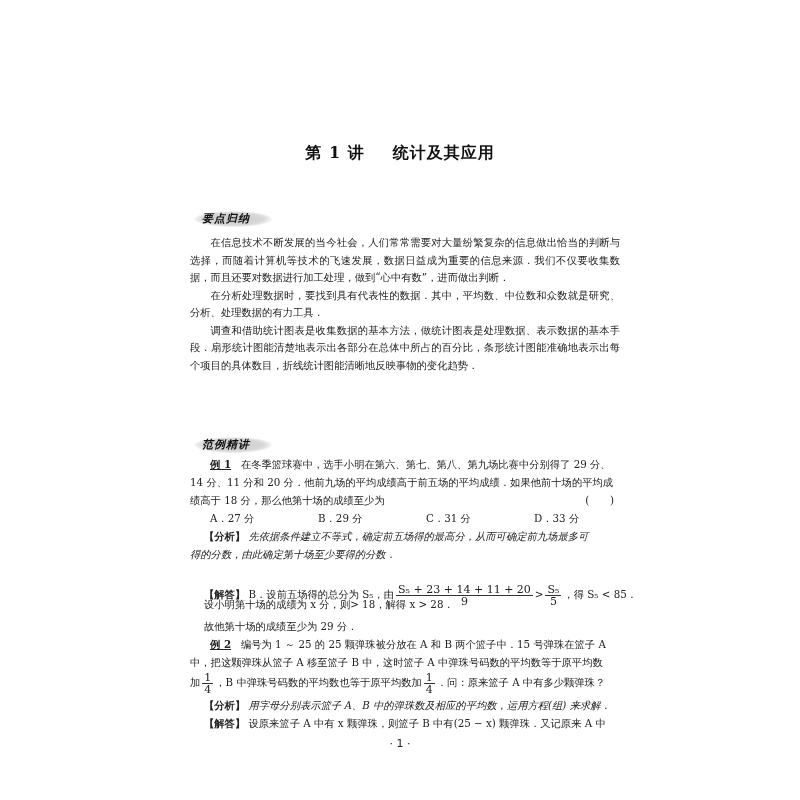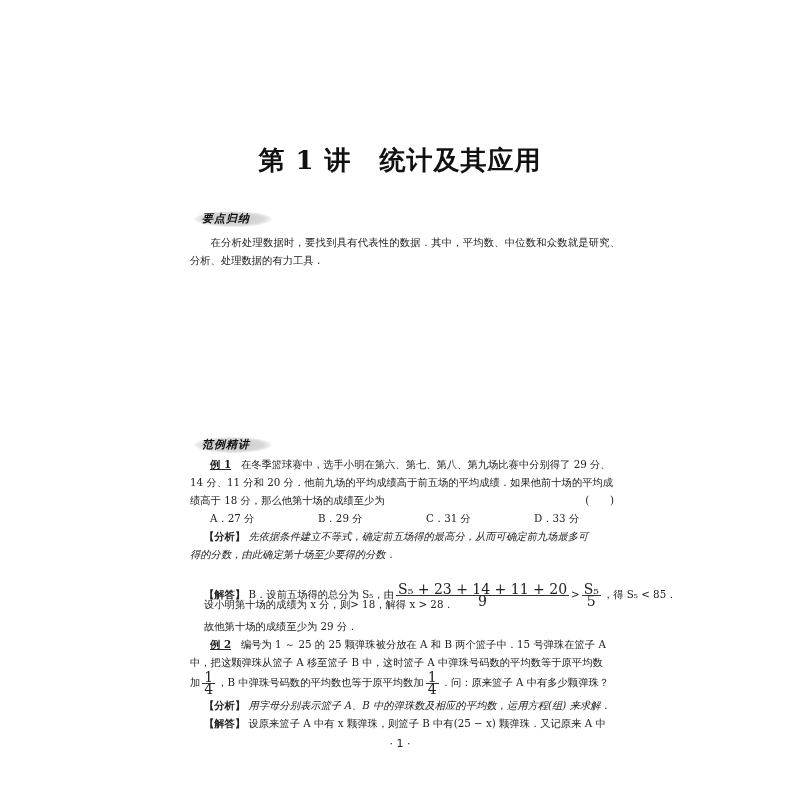--- a/index.html
+++ b/index.html
@@ -3,60 +3,62 @@
 <meta charset="utf-8">
 <style>
   html, body { margin: 0; padding: 0; }
   body {
     width: 800px; height: 800px; background: #ffffff; position: relative;
     font-family: "DejaVu Serif", "Liberation Serif", serif; color: #1a1a1a;
     overflow: hidden;
   }
   .page-title {
     position: absolute; top: 143px; left: 0; width: 800px; text-align: center;
-    font-size: 26px; font-weight: bold; letter-spacing: 1px; color: #111;
+    font-size: 16px; font-weight: bold; letter-spacing: 1px; color: #111;
     font-family: "DejaVu Serif", serif;
   }
   .page-title .gap { display: inline-block; width: 28px; }
   .section-badge {
     position: absolute; left: 194px; height: 16px; width: 70px;
     background: radial-gradient(ellipse at center, #c8c8c8 0%, #d8d8d8 55%, rgba(255,255,255,0) 75%);
     border-radius: 50%;
     font-size: 11px; font-weight: bold; font-style: italic; line-height: 16px;
     padding-left: 8px; color: #111; letter-spacing: 1px;
     font-family: "DejaVu Sans", sans-serif;
   }
   .text-block {
     position: absolute; left: 190px; width: 430px;
     font-size: 10.3px; line-height: 17.5px; text-align: justify; color: #222;
   }
   .para { margin: 0; text-indent: 2em; }
   .row { position: absolute; left: 190px; width: 432px; font-size: 10.3px; line-height: 17px; color:#222; white-space: nowrap; }
   .bold { font-weight: bold; text-decoration: underline; }
   .label { font-weight: bold; font-family: "DejaVu Sans", sans-serif; }
   .kai { font-style: italic; }
-  .frac { display: inline-block; vertical-align: middle; text-align: center; font-size: 14px; line-height: 11px; margin: 0 2px; }
+  .frac { display: inline-block; vertical-align: middle; text-align: center; font-size: 11px; line-height: 11px; margin: 0 2px; }
   .frac .num { display: block; border-bottom: 0.8px solid #333; padding: 0 2px; }
   .frac .den { display: block; }
   .choices { display: flex; }
   .choices span { display: inline-block; width: 108px; }
   .blank-paren { position: absolute; right: 8px; }
   .page-number { position: absolute; top: 737px; left: 0; width: 800px; text-align: center; font-size: 11px; font-family: "DejaVu Sans", sans-serif; color:#222; }
 </style>
 </head>
 <body>
 
 <div class="page-title">
   <span>第 1 讲</span><span class="gap"></span><span>统计及其应用</span>
 </div>
 
 <div class="section-badge" style="top:211px;">要点归纳</div>
 
 <div class="text-block" style="top:234px;">
+  <p class="para">在信息技术不断发展的当今社会，人们常常需要对大量纷繁复杂的信息做出恰当的判断与选择，而随着计算机等技术的飞速发展，数据日益成为重要的信息来源．我们不仅要收集数据，而且还要对数据进行加工处理，做到“心中有数”，进而做出判断．</p>
   <p class="para">在分析处理数据时，要找到具有代表性的数据．其中，平均数、中位数和众数就是研究、分析、处理数据的有力工具．</p>
+  <p class="para">调查和借助统计图表是收集数据的基本方法，做统计图表是处理数据、表示数据的基本手段．扇形统计图能清楚地表示出各部分在总体中所占的百分比，条形统计图能准确地表示出每个项目的具体数目，折线统计图能清晰地反映事物的变化趋势．</p>
 </div>
 
 <div class="section-badge" style="top:437px;">范例精讲</div>
 
 <div class="row" style="top:456px; padding-left:20px; width:412px;">
   <span class="bold">例 1</span>&nbsp;&nbsp;&nbsp;<span>在冬季篮球赛中，选手小明在第六、第七、第八、第九场比赛中分别得了 29 分、</span>
 </div>
 <div class="row" style="top:474px;">14 分、11 分和 20 分．他前九场的平均成绩高于前五场的平均成绩．如果他前十场的平均成</div>
 <div class="row" style="top:492px;">
   <span>绩高于 18 分，那么他第十场的成绩至少为</span>

